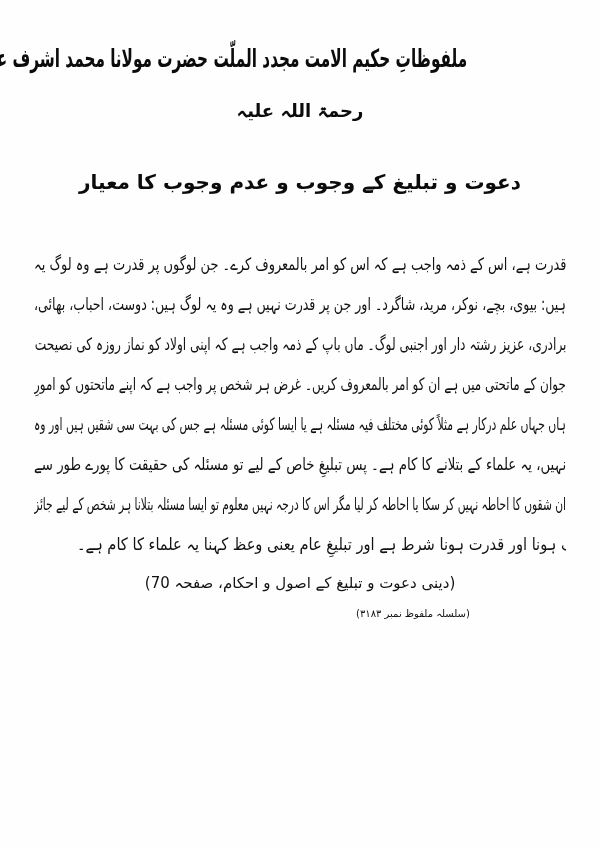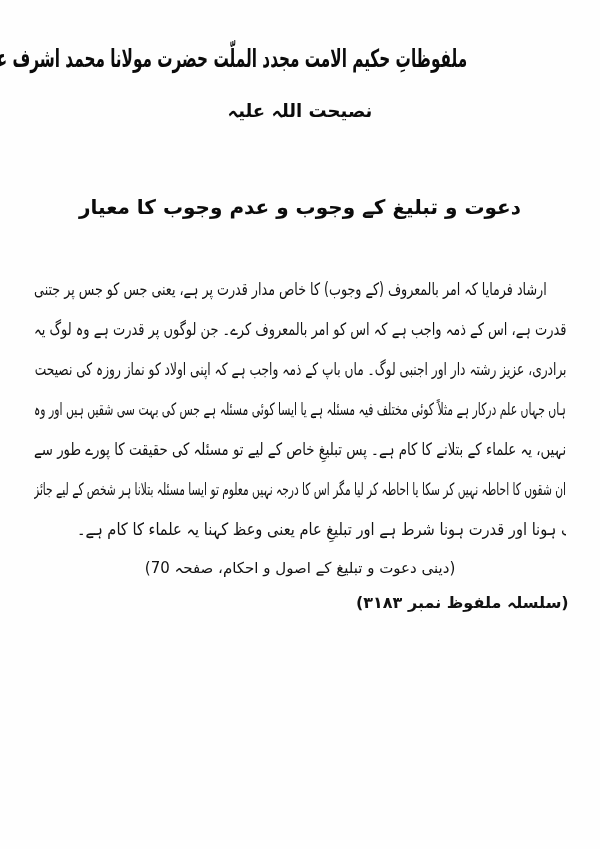--- a/index.html
+++ b/index.html
@@ -42,21 +42,21 @@
   }
   .doc-subtitle {
     margin-top: 22px;
     font-size: 18px;
     font-weight: 700;
     color: #0b0b0b;
   }
 
   
   .section-heading {
-    margin-top: 72px;
+    margin-top: 47px;
     text-align: center;
     font-size: 20px;
     font-weight: 700;
     color: #0b0b0b;
     line-height: 1.4;
   }
 
   
   .body-block {
     margin-top: 48px;
@@ -93,49 +93,51 @@
   .citation-source {
     margin-top: 10px;
     text-align: center;
     font-size: 15px;
     color: #121212;
     direction: rtl;
   }
   .citation-serial {
     margin-top: 16px;
     text-align: left;
-    font-size: 16px;
+    font-size: 10px;
     color: #121212;
     direction: rtl;
     padding-right: 0;
     padding-left: 330px;
-    font-weight: bold;
   }
 </style>
 </head>
 <body>
 
 <div class="page">
 
   <div class="title-block">
     <div class="doc-title" style="transform-origin: center center; transform: scaleX(0.6102);">ملفوظاتِ حکیم الامت مجدد الملّت حضرت مولانا محمد اشرف علی تھانوی</div>
-    <div class="doc-subtitle">نصیحت اللہ علیہ</div>
+    <div class="doc-subtitle">رحمۃ اللہ علیہ</div>
   </div>
 
   <div class="section-heading">دعوت و تبلیغ کے وجوب و عدم وجوب کا معیار</div>
 
   <div class="body-block">
-    <div class="body-line first">
-      <span style="transform-origin: right center; transform: scaleX(0.7461);">ارشاد فرمایا کہ امر بالمعروف (کے وجوب) کا خاص مدار قدرت پر ہے، یعنی جس کو جس پر جتنی</span>
-    </div>
     <div class="body-line stretch">
       <span style="transform-origin: right center; transform: scaleX(0.7622);">قدرت ہے، اس کے ذمہ واجب ہے کہ اس کو امر بالمعروف کرے۔ جن لوگوں پر قدرت ہے وہ لوگ یہ</span>
     </div>
     <div class="body-line stretch">
+      <span style="transform-origin: right center; transform: scaleX(0.7409);">ہیں: بیوی، بچے، نوکر، مرید، شاگرد۔ اور جن پر قدرت نہیں ہے وہ یہ لوگ ہیں: دوست، احباب، بھائی،</span>
+    </div>
+    <div class="body-line stretch">
       <span style="transform-origin: right center; transform: scaleX(0.717);">برادری، عزیز رشتہ دار اور اجنبی لوگ۔ ماں باپ کے ذمہ واجب ہے کہ اپنی اولاد کو نماز روزہ کی نصیحت</span>
+    </div>
+    <div class="body-line stretch">
+      <span style="transform-origin: right center; transform: scaleX(0.7046);">جوان کے ماتحتی میں ہے ان کو امر بالمعروف کریں۔ غرض ہر شخص پر واجب ہے کہ اپنے ماتحتوں کو امورِ</span>
     </div>
     <div class="body-line stretch">
       <span style="transform-origin: right center; transform: scaleX(0.6379);">ہاں جہاں علم درکار ہے مثلاً کوئی مختلف فیہ مسئلہ ہے یا ایسا کوئی مسئلہ ہے جس کی بہت سی شقیں ہیں اور وہ</span>
     </div>
     <div class="body-line stretch">
       <span style="transform-origin: right center; transform: scaleX(0.7824);">نہیں، یہ علماء کے بتلانے کا کام ہے۔ پس تبلیغِ خاص کے لیے تو مسئلہ کی حقیقت کا پورے طور سے</span>
     </div>
     <div class="body-line stretch">
       <span style="transform-origin: right center; transform: scaleX(0.6266);">ان شقوں کا احاطہ نہیں کر سکا یا احاطہ کر لیا مگر اس کا درجہ نہیں معلوم تو ایسا مسئلہ بتلانا ہر شخص کے لیے جائز</span>
     </div>

